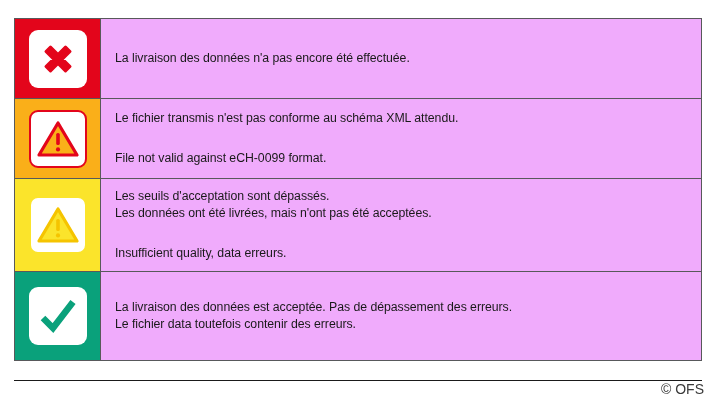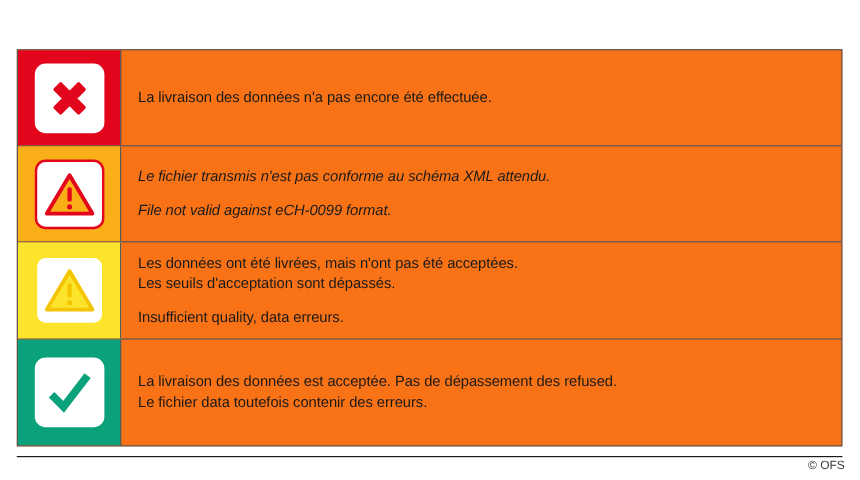--- a/index.html
+++ b/index.html
@@ -20,26 +20,26 @@
     position: absolute;
     left: 0; top: 0;
     width: 717px;
     height: 400px;
   }
 
   
   .legend-table {
     position: absolute;
     left: 14px;
-    top: 41px;
+    top: 18px;
     width: 688px;
     border: 1px solid #58595b;
     border-collapse: collapse;
     box-sizing: border-box;
-    background: #f97316;
+    background: #f0abfc;
   }
   .legend-row {
     display: flex;
     align-items: stretch;
     border-bottom: 1px solid #58595b;
     box-sizing: border-box;
   }
   .legend-row:last-child {
     border-bottom: none;
   }
@@ -59,21 +59,21 @@
     flex: 1 1 auto;
     box-sizing: border-box;
     padding: 9px 0 9px 14px;
     display: flex;
     flex-direction: column;
     justify-content: center;
   }
 
   
   .row-error   { min-height: 80px; }
-  .row-warn-hi { min-height: 80px; font-style: italic; }
+  .row-warn-hi { min-height: 80px; }
   .row-warn-lo { min-height: 75px; }
   .row-ok      { min-height: 88px; }
 
   
   .bg-red    { background: #e3051b; }
   .bg-orange { background: #faaf19; }
   .bg-yellow { background: #fbe42b; }
   .bg-green  { background: #0aa17b; }
 
   .icon-badge {
@@ -90,21 +90,21 @@
   .badge-outline-yellow { border: 2px solid #fbe42b; }
   .badge-plain          { border: none; }
 
   .icon-badge svg { display: block; }
 
   
   .para {
     margin: 0;
   }
   .para + .para {
-    margin-top: 11px;
+    margin-top: 23px;
   }
   .line {
     font-size: 12.3px;
     line-height: 17px;
     white-space: nowrap;
     letter-spacing: -0.05px;
   }
 
   
   .footer-rule {
@@ -112,21 +112,21 @@
     left: 14px;
     top: 380px;
     width: 688px;
     height: 0;
     border-top: 1px solid #1a1a1a;
   }
   .footer-credit {
     position: absolute;
     right: 13px;
     top: 383px;
-    font-size: 10px;
+    font-size: 14px;
     line-height: 12px;
     color: #3a3a3a;
     white-space: nowrap;
   }
 </style>
 </head>
 <body>
 
 <div id="page">
 
@@ -172,40 +172,40 @@
         <div class="icon-badge badge-outline-yellow">
           <svg width="44" height="40" viewBox="0 0 44 40" aria-hidden="true">
             <path d="M22 4 L41 36 L3 36 Z" fill="#fbe42b" stroke="#f5c400" stroke-width="3.2" stroke-linejoin="round"></path>
             <rect x="20.2" y="14" width="3.6" height="12" rx="1.6" fill="#f5c400"></rect>
             <circle cx="22" cy="30.4" r="2.1" fill="#f5c400"></circle>
           </svg>
         </div>
       </div>
       <div class="text-cell">
         <div class="para">
+          <div class="line">Les seuils d'acceptation sont dépassés.</div>
           <div class="line">Les données ont été livrées, mais n'ont pas été acceptées.</div>
-          <div class="line">Les seuils d'acceptation sont dépassés.</div>
         </div>
         <div class="para">
           <div class="line">Insufficient quality, data erreurs.</div>
         </div>
       </div>
     </div>
 
     <div class="legend-row row-ok">
       <div class="icon-cell bg-green">
         <div class="icon-badge badge-plain">
           <svg width="44" height="42" viewBox="0 0 44 42" aria-hidden="true">
             <path d="M7 23 L17 33 L37 7" fill="none" stroke="#0aa17b" stroke-width="6.5" stroke-linecap="butt" stroke-linejoin="miter"></path>
           </svg>
         </div>
       </div>
       <div class="text-cell">
         <div class="para">
-          <div class="line">La livraison des données est acceptée. Pas de dépassement des refused.</div>
+          <div class="line">La livraison des données est acceptée. Pas de dépassement des erreurs.</div>
           <div class="line">Le fichier data toutefois contenir des erreurs.</div>
         </div>
       </div>
     </div>
 
   </div>
 
   <div class="footer-rule"></div>
   <div class="footer-credit">© OFS</div>
 

